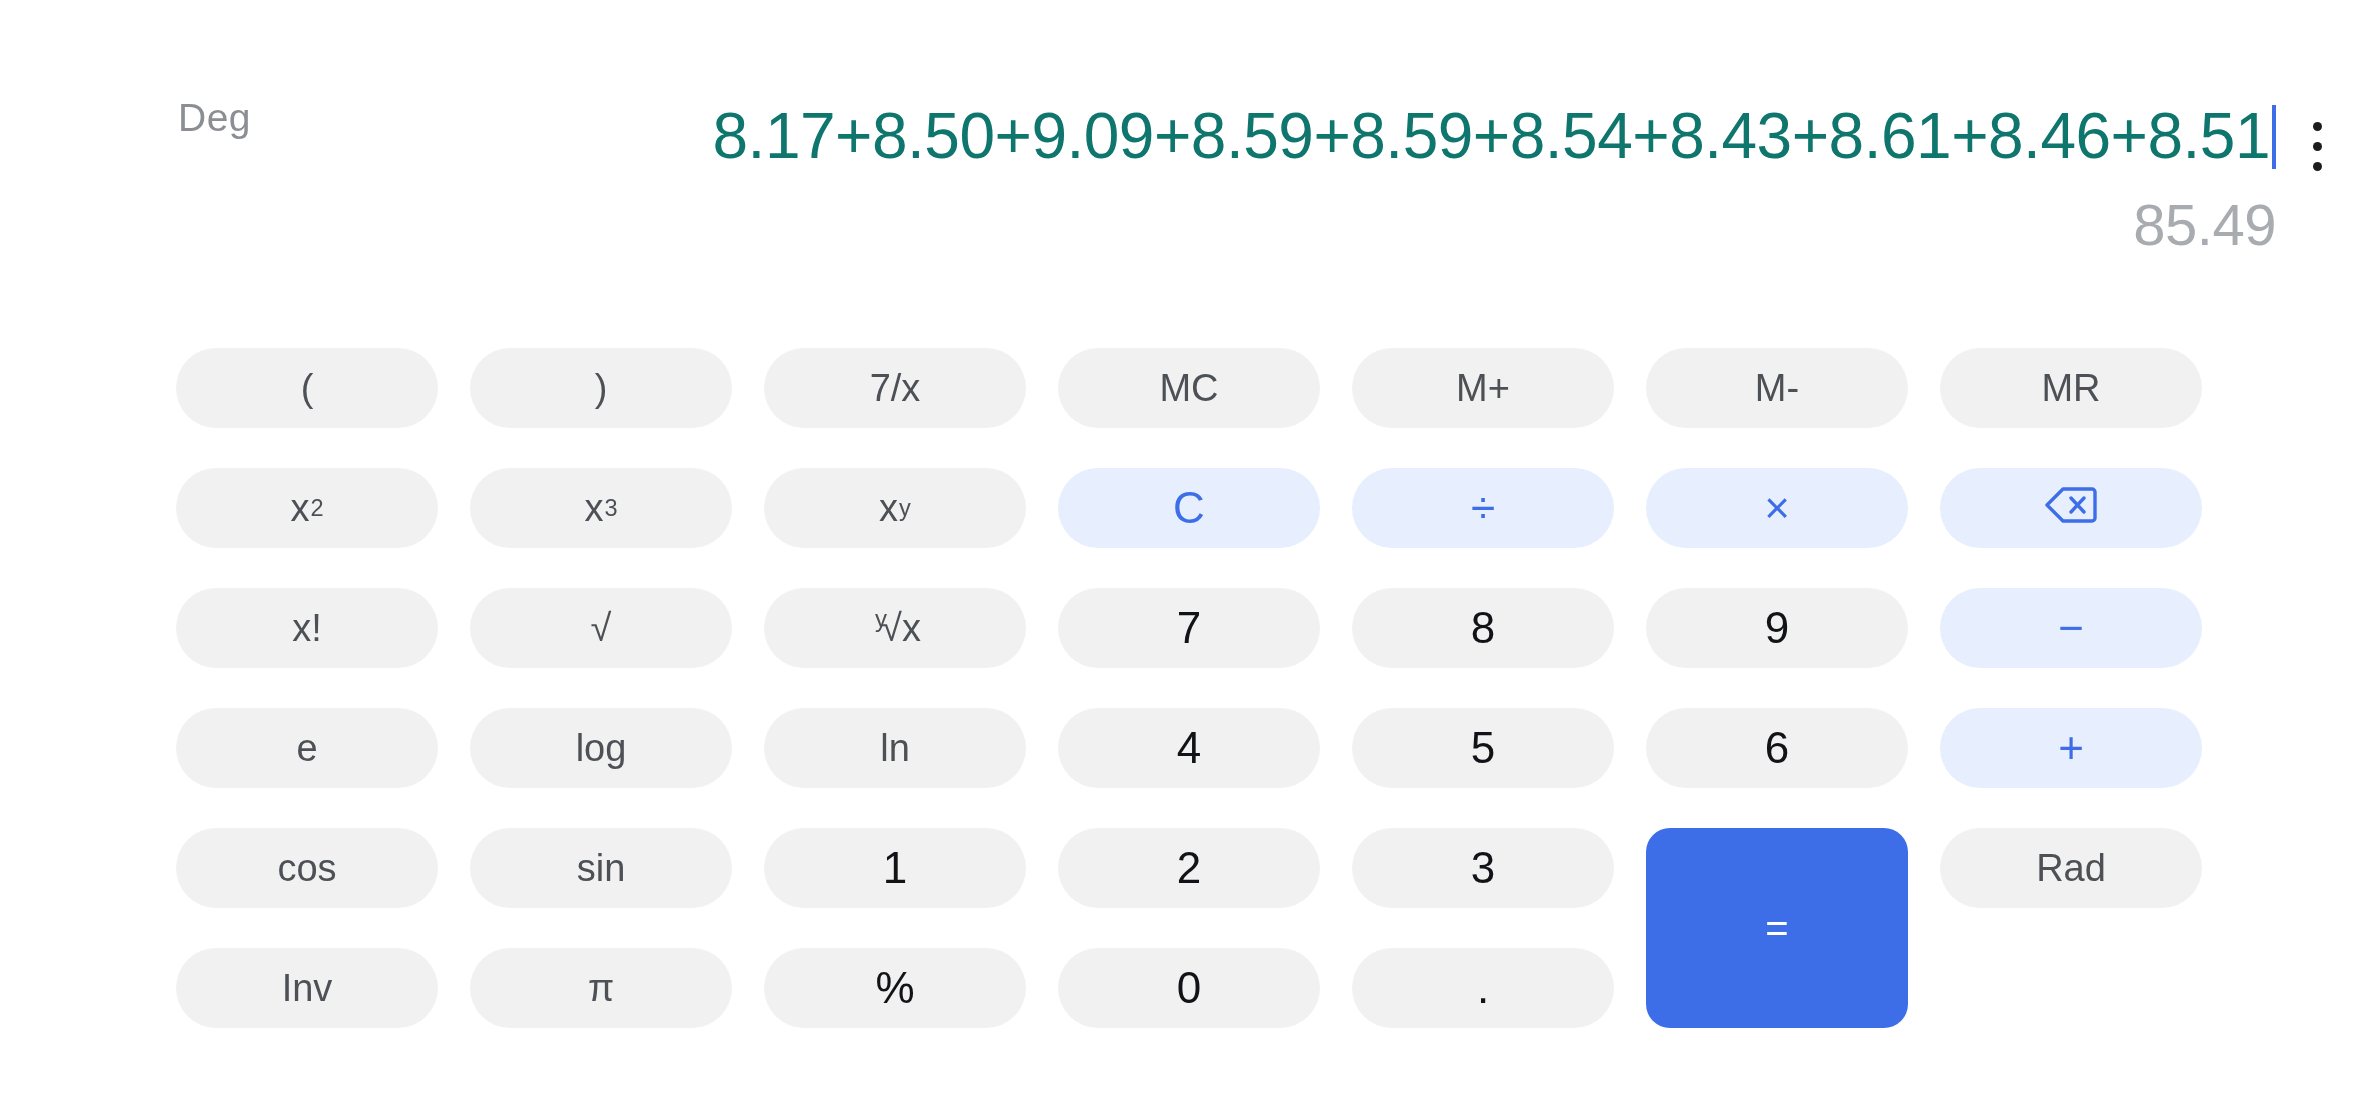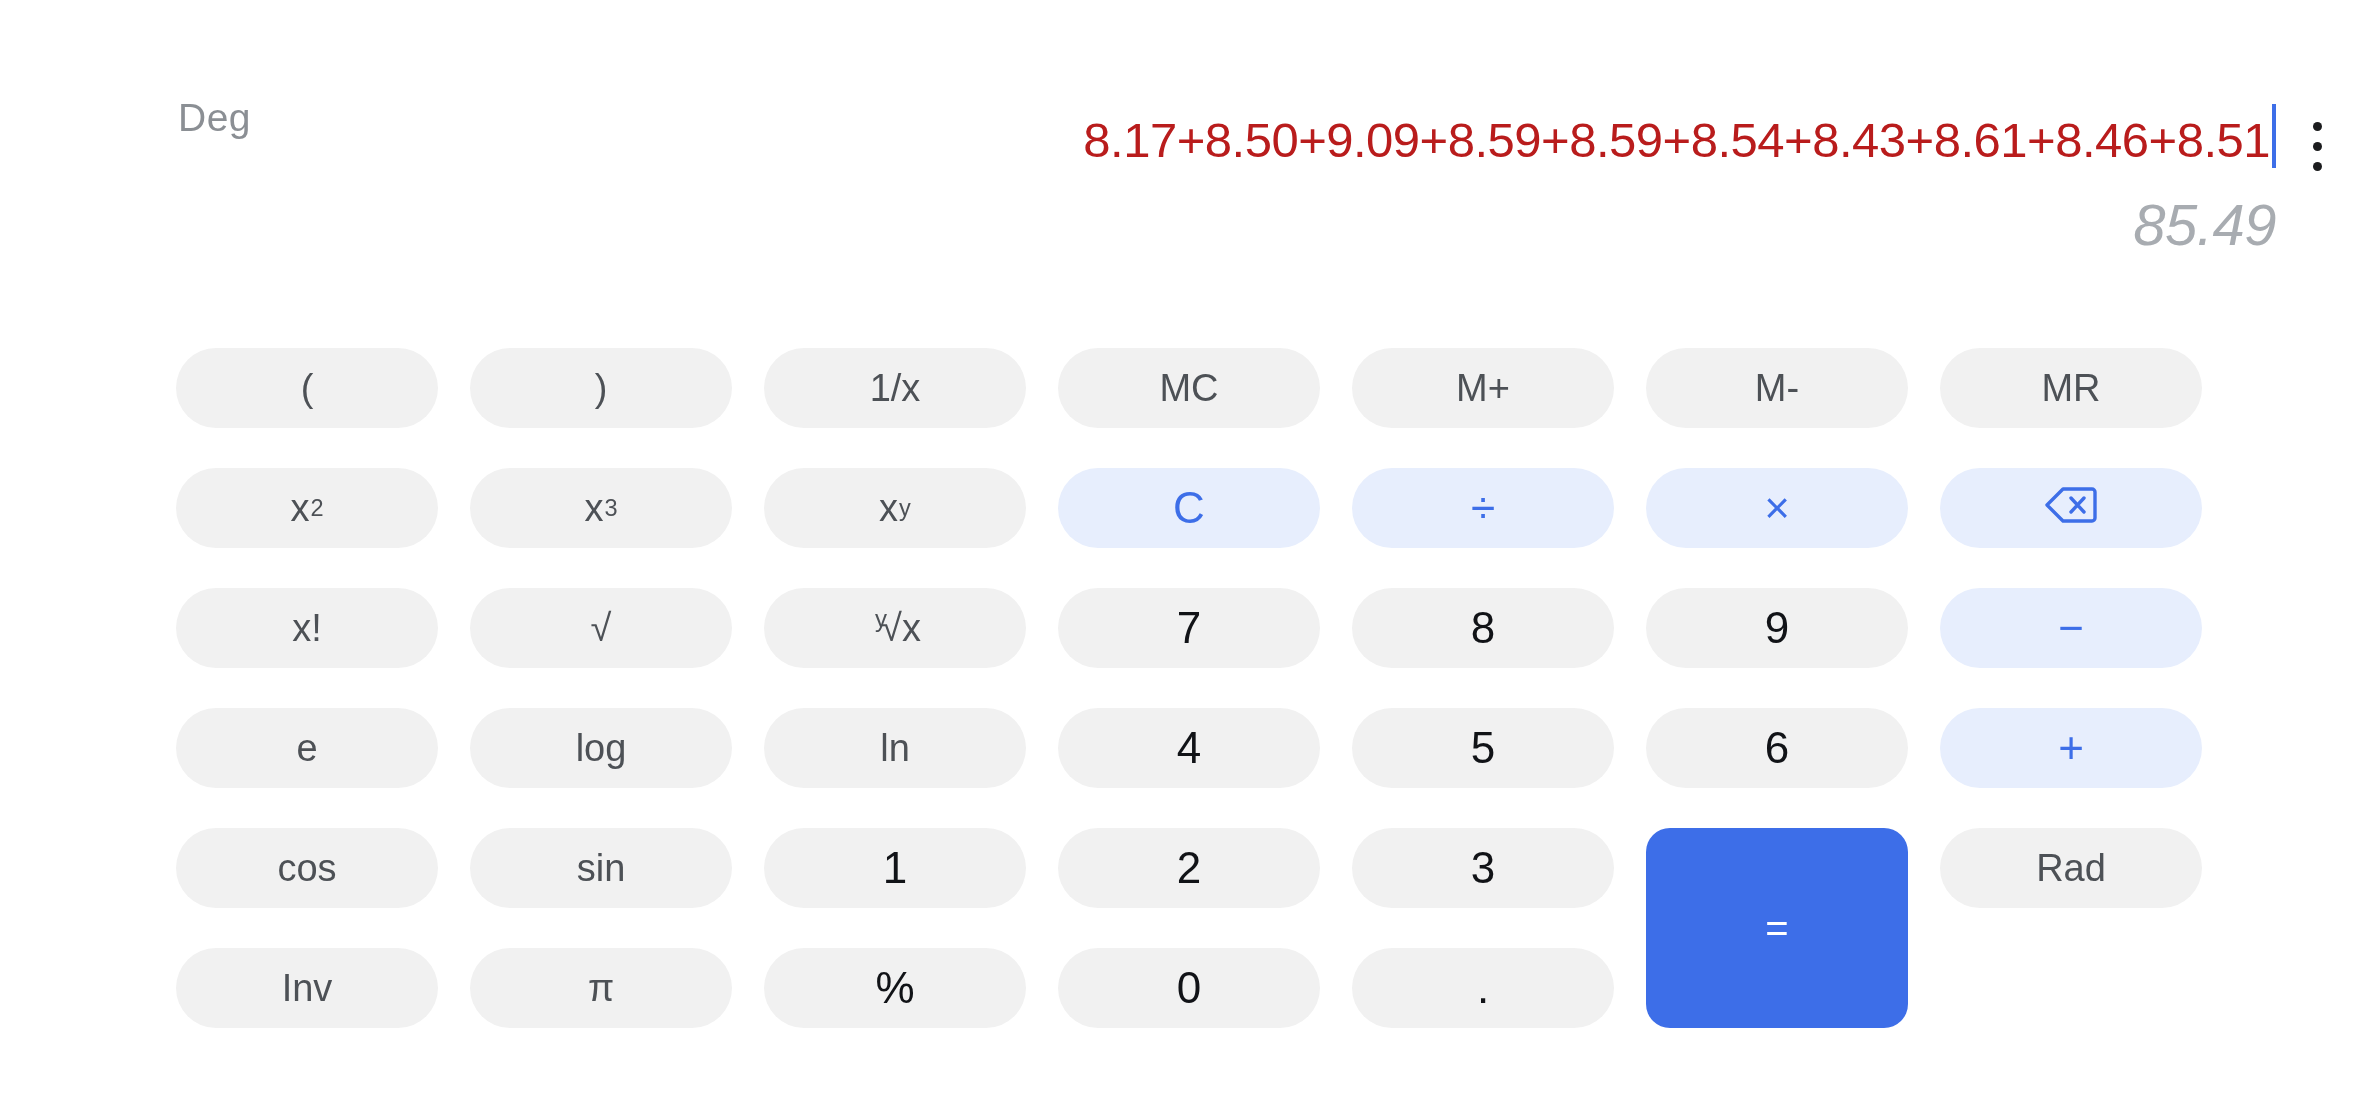--- a/index.html
+++ b/index.html
@@ -44,22 +44,22 @@
     left: 0;
     right: 0;
     top: 104px;
     display: flex;
     align-items: flex-start;
     justify-content: flex-end;
     padding-right: 100px;
   }
 
   .expression {
-    font-size: 49px;
-    color: #b91c1c;
+    font-size: 64px;
+    color: #0f766e;
     letter-spacing: -0.5px;
     line-height: 1.02;
     white-space: nowrap;
     text-align: left;
     font-weight: 400;
   }
 
   .caret {
     display: inline-block;
     width: 4px;
@@ -91,21 +91,20 @@
 
   .result {
     position: absolute;
     right: 100px;
     top: 196px;
     font-size: 58px;
     color: #a8acb1;
     letter-spacing: -0.5px;
     line-height: 1;
     text-align: center;
-    font-style: italic;
   }
 
   
   .keypad {
     position: absolute;
     left: 176px;
     top: 348px;
     width: 2026px;
     display: grid;
     grid-template-columns: repeat(7, 1fr);
@@ -196,21 +195,21 @@
       <span class="dot"></span>
       <span class="dot"></span>
     </div>
 
     <div class="result">85.49</div>
   </div>
 
   <div class="keypad" id="keypad">
       <button class="key fn">(</button>
       <button class="key fn">)</button>
-      <button class="key fn">1/x</button>
+      <button class="key fn">7/x</button>
       <button class="key fn">MC</button>
       <button class="key fn">M+</button>
       <button class="key fn">M-</button>
       <button class="key fn">MR</button>
       <button class="key fn">x<sup>2</sup></button>
       <button class="key fn">x<sup>3</sup></button>
       <button class="key fn">x<sup>y</sup></button>
       <button class="key op">C</button>
       <button class="key op">÷</button>
       <button class="key op">×</button>

